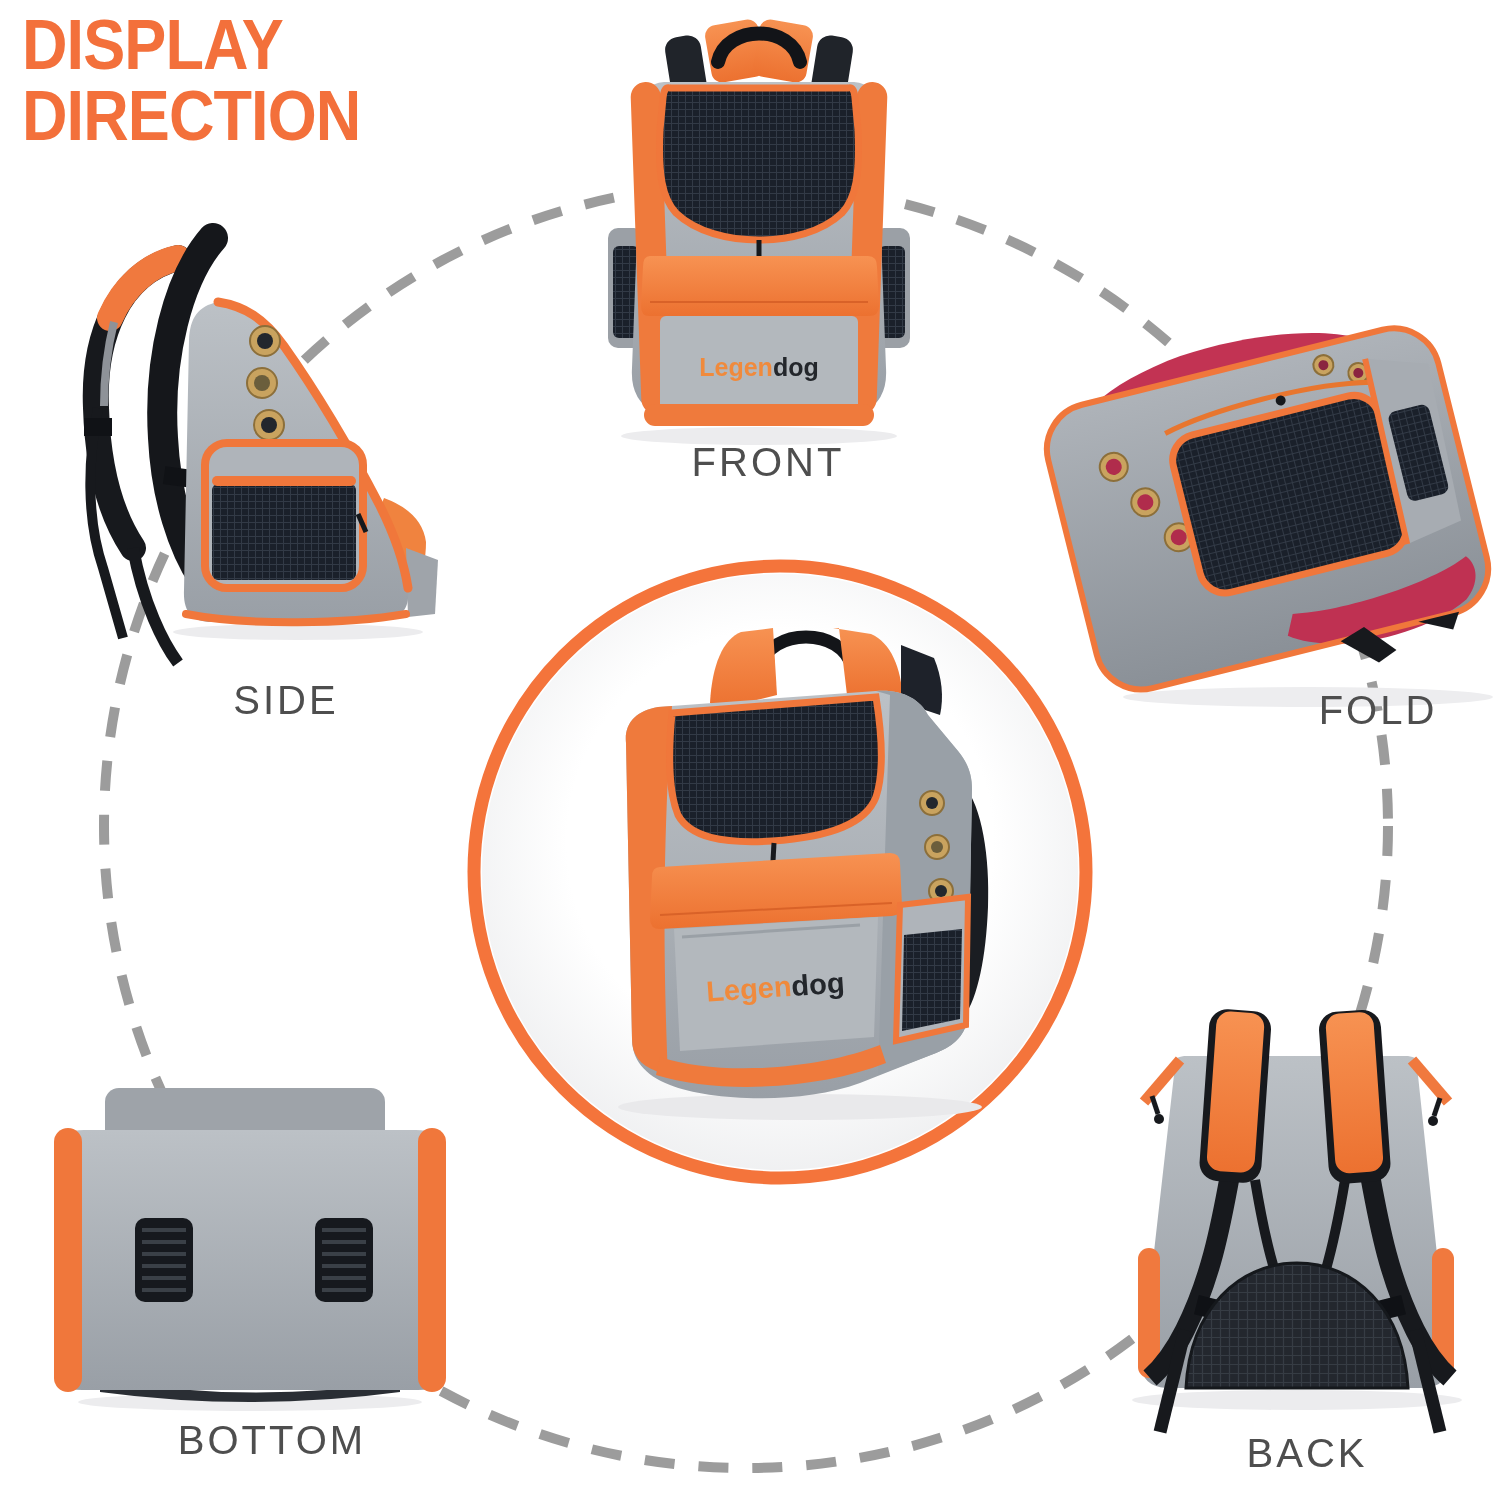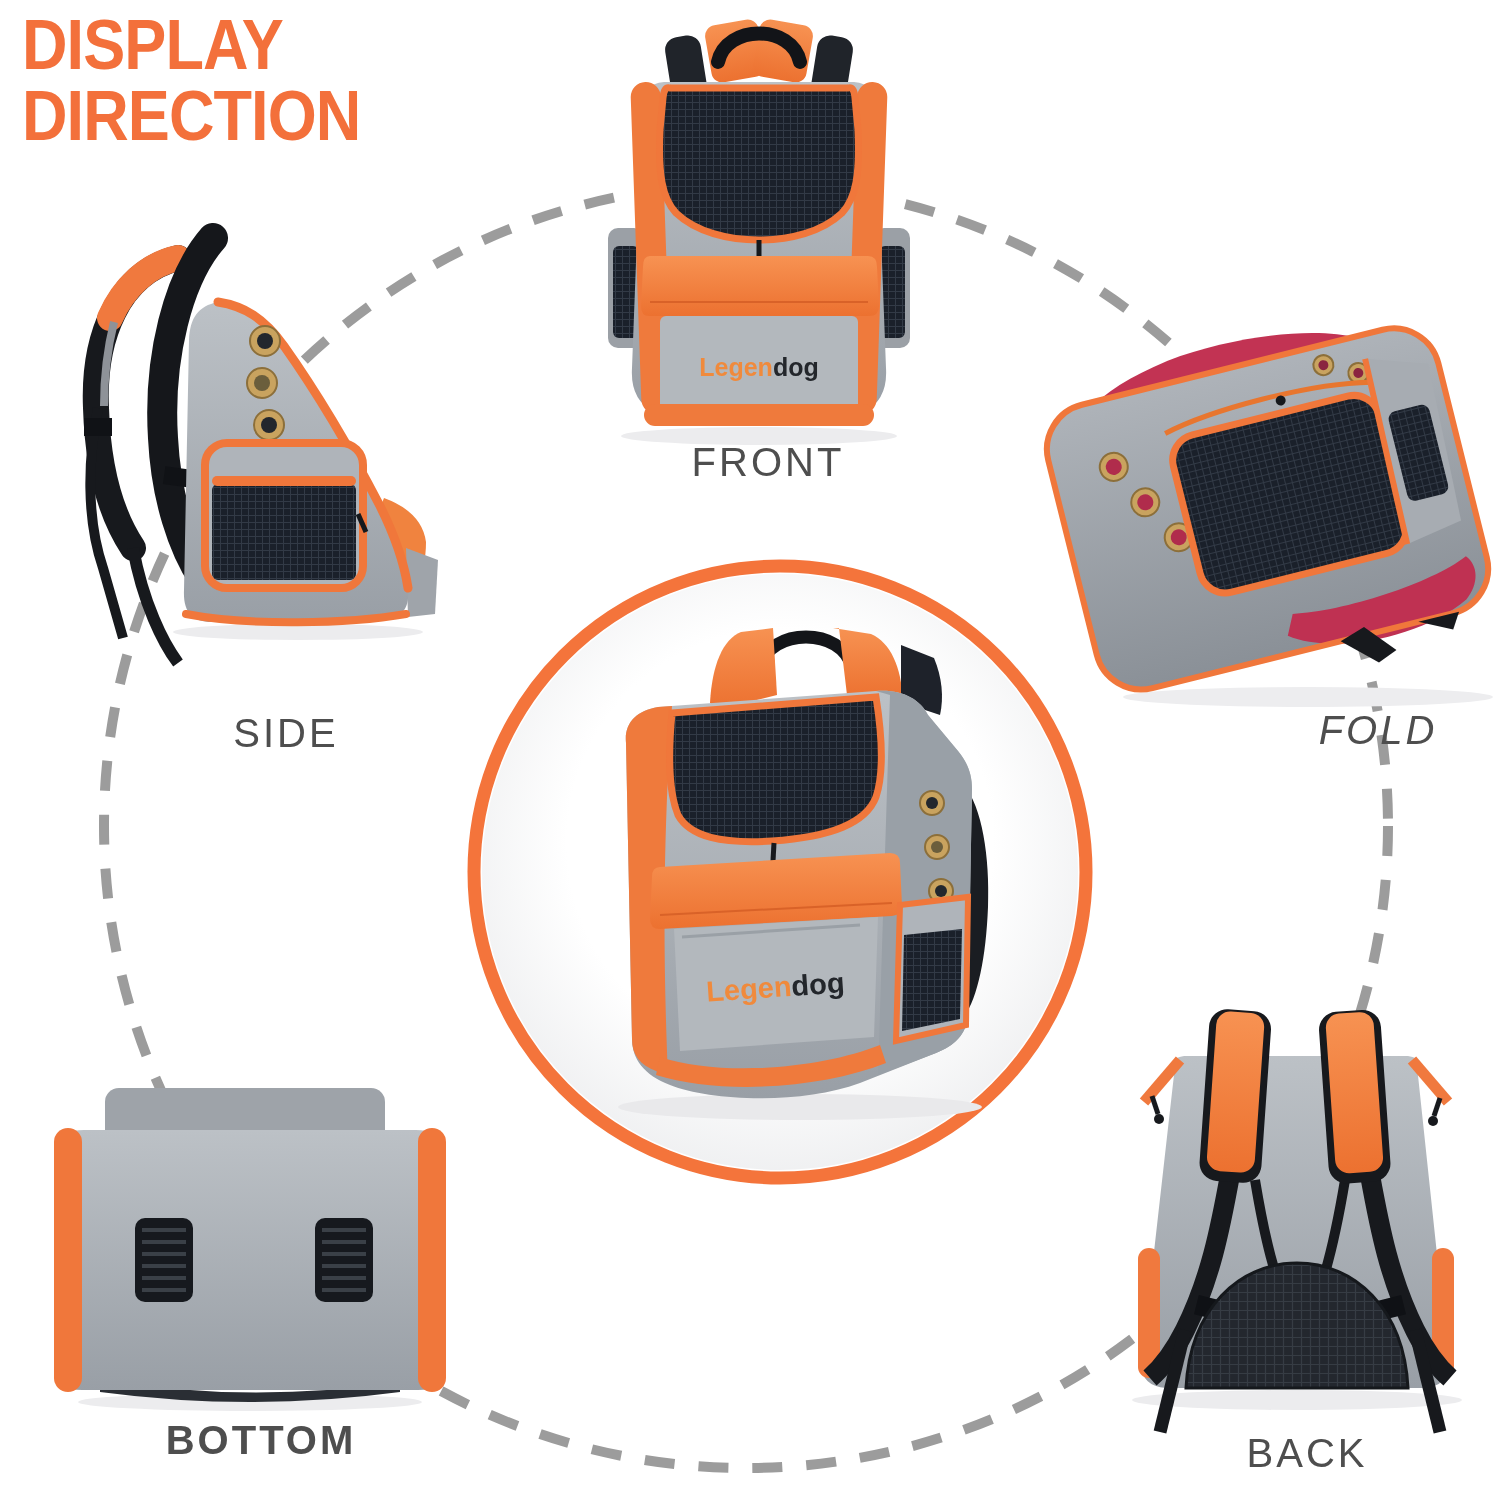--- a/index.html
+++ b/index.html
@@ -12,23 +12,23 @@
     position:absolute;left:22px;top:10px;
     color:#F3703B;font-weight:900;font-size:70px;line-height:1.02;
     letter-spacing:-1px;transform:scaleX(.9);transform-origin:left top;
     white-space:nowrap;
   }
   .view-label{
     position:absolute;color:#4E4E4E;font-size:40px;letter-spacing:3px;
     transform:translateX(-50%);white-space:nowrap;font-weight:500;text-align:center;
   }
   .lbl-front{left:768px;top:440px;}
-  .lbl-side{left:286px;top:678px;margin-top:33px;}
-  .lbl-fold{left:1378px;top:708px;font-style:italic;}
-  .lbl-bottom{left:261px;top:1418px;font-weight:bold;}
+  .lbl-side{left:286px;top:678px;}
+  .lbl-fold{left:1378px;top:688px;}
+  .lbl-bottom{left:272px;top:1418px;}
   .lbl-back{left:1307px;top:1422px;margin-top:9px;}
   text.brand{font-family:"Liberation Sans", sans-serif;font-weight:bold;}
 </style>
 </head>
 <body>
 
 <div class="stage">
 
   <svg width="1500" height="1500" viewBox="0 0 1500 1500">
     <defs>

